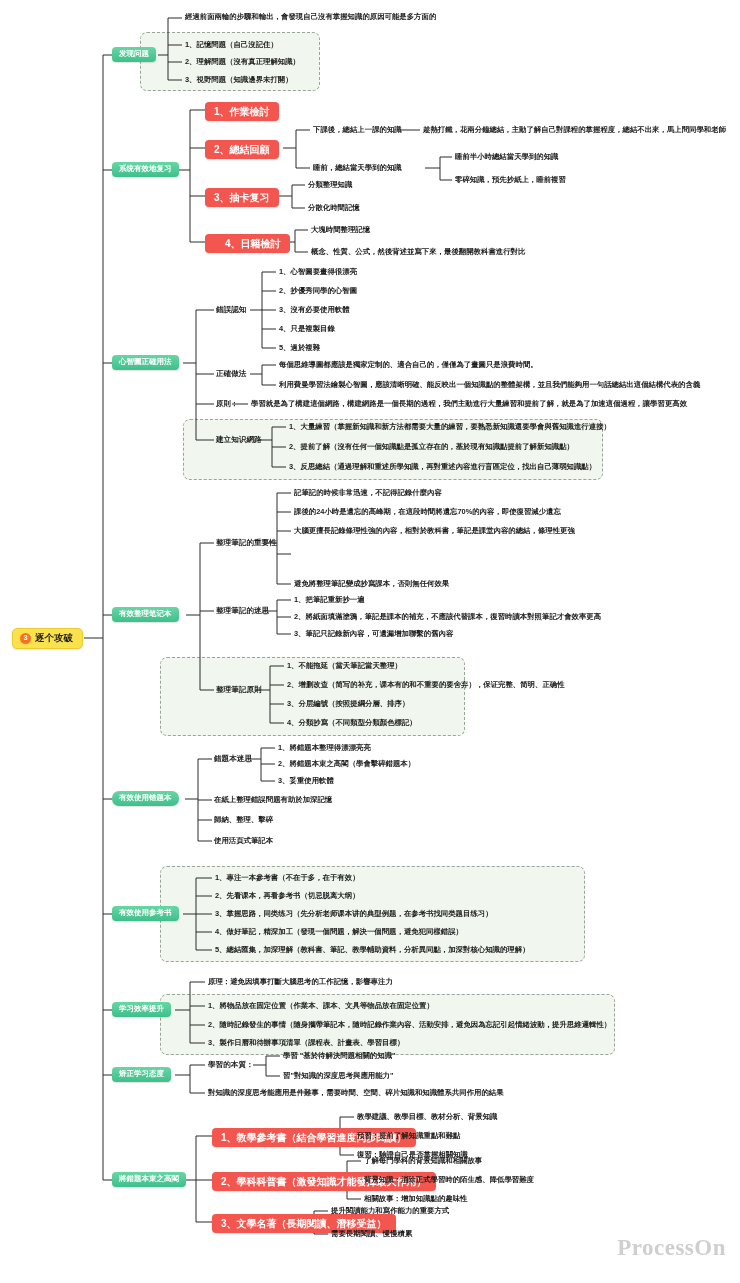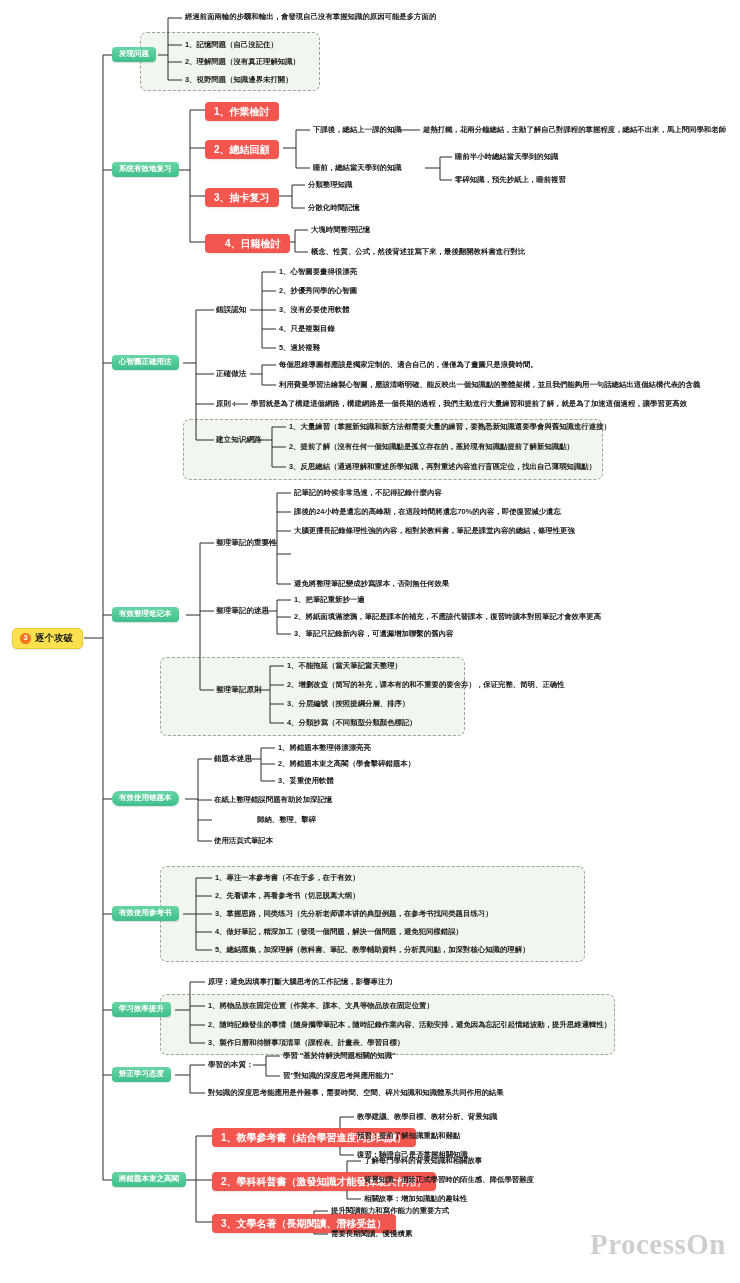--- a/index.html
+++ b/index.html
@@ -41,21 +41,21 @@
   .leaf{font-size:7.4px;color:#202020;font-weight:bold;}
   .leaf.two{white-space:normal;width:330px;line-height:1.55;}
 
   
   .dbox{
     position:absolute;border:1px dashed #9aa59a;border-radius:7px;
     background:#F1F7EE;box-sizing:border-box;
   }
   .watermark{
     position:absolute;right:14px;bottom:22px;font-family:"Liberation Serif","DejaVu Serif",serif;
-    font-size:29px;color:#cfcfcf;letter-spacing:.5px;font-weight:bold;
+    font-size:23px;color:#cfcfcf;letter-spacing:.5px;font-weight:bold;
   }
 </style>
 </head>
 <body>
 
 <div id="canvas">
 
   <div class="dbox" style="left:140px;top:32px;width:180px;height:59px;"></div>
   <div class="dbox" style="left:183px;top:419px;width:420px;height:61px;"></div>
   <div class="dbox" style="left:160px;top:657px;width:305px;height:79px;"></div>
@@ -292,21 +292,21 @@
   <div class="node leaf" style="left:287px;top:681px;">2、增删改查（简写的补充，课本有的和不重要的要舍弃），保证完整、简明、正确性</div>
   <div class="node leaf" style="left:287px;top:700px;">3、分层編號（按照提綱分層、排序）</div>
   <div class="node leaf" style="left:287px;top:719px;">4、分類抄寫（不同類型分類顏色標記）</div>
 
   <div class="node green" style="left:112px;top:791px;border-radius:7px;"><span>有效使用错题本</span></div>
   <div class="node plain" style="left:214px;top:755px;">錯題本迷思</div>
   <div class="node leaf" style="left:278px;top:744px;">1、將錯題本整理得漂漂亮亮</div>
   <div class="node leaf" style="left:278px;top:760px;">2、將錯題本束之高閣（學會擊碎錯題本）</div>
   <div class="node leaf" style="left:278px;top:777px;">3、妥重使用軟體</div>
   <div class="node leaf" style="left:214px;top:796px;">在紙上整理錯誤問題有助於加深記憶</div>
-  <div class="node leaf" style="left:214px;top:816px;margin-left:43px;">歸納、整理、擊碎</div>
+  <div class="node leaf" style="left:214px;top:816px;">歸納、整理、擊碎</div>
   <div class="node leaf" style="left:214px;top:837px;">使用活頁式筆記本</div>
 
   <div class="node green" style="left:112px;top:906px;"><span>有效使用参考书</span></div>
   <div class="node leaf" style="left:215px;top:874px;">1、專注一本參考書（不在于多，在于有效）</div>
   <div class="node leaf" style="left:215px;top:892px;">2、先看课本，再看参考书（切忌脱离大纲）</div>
   <div class="node leaf" style="left:215px;top:910px;">3、掌握思路，同类练习（先分析老师课本讲的典型例题，在参考书找同类题目练习）</div>
   <div class="node leaf" style="left:215px;top:928px;">4、做好筆記，精深加工（發現一個問題，解決一個問題，避免犯同樣錯誤）</div>
   <div class="node leaf" style="left:215px;top:946px;">5、總結匯集，加深理解（教科書、筆記、教學輔助資料，分析異同點，加深對核心知識的理解）</div>
 
   <div class="node green" style="left:112px;top:1002px;"><span>学习效率提升</span></div>

